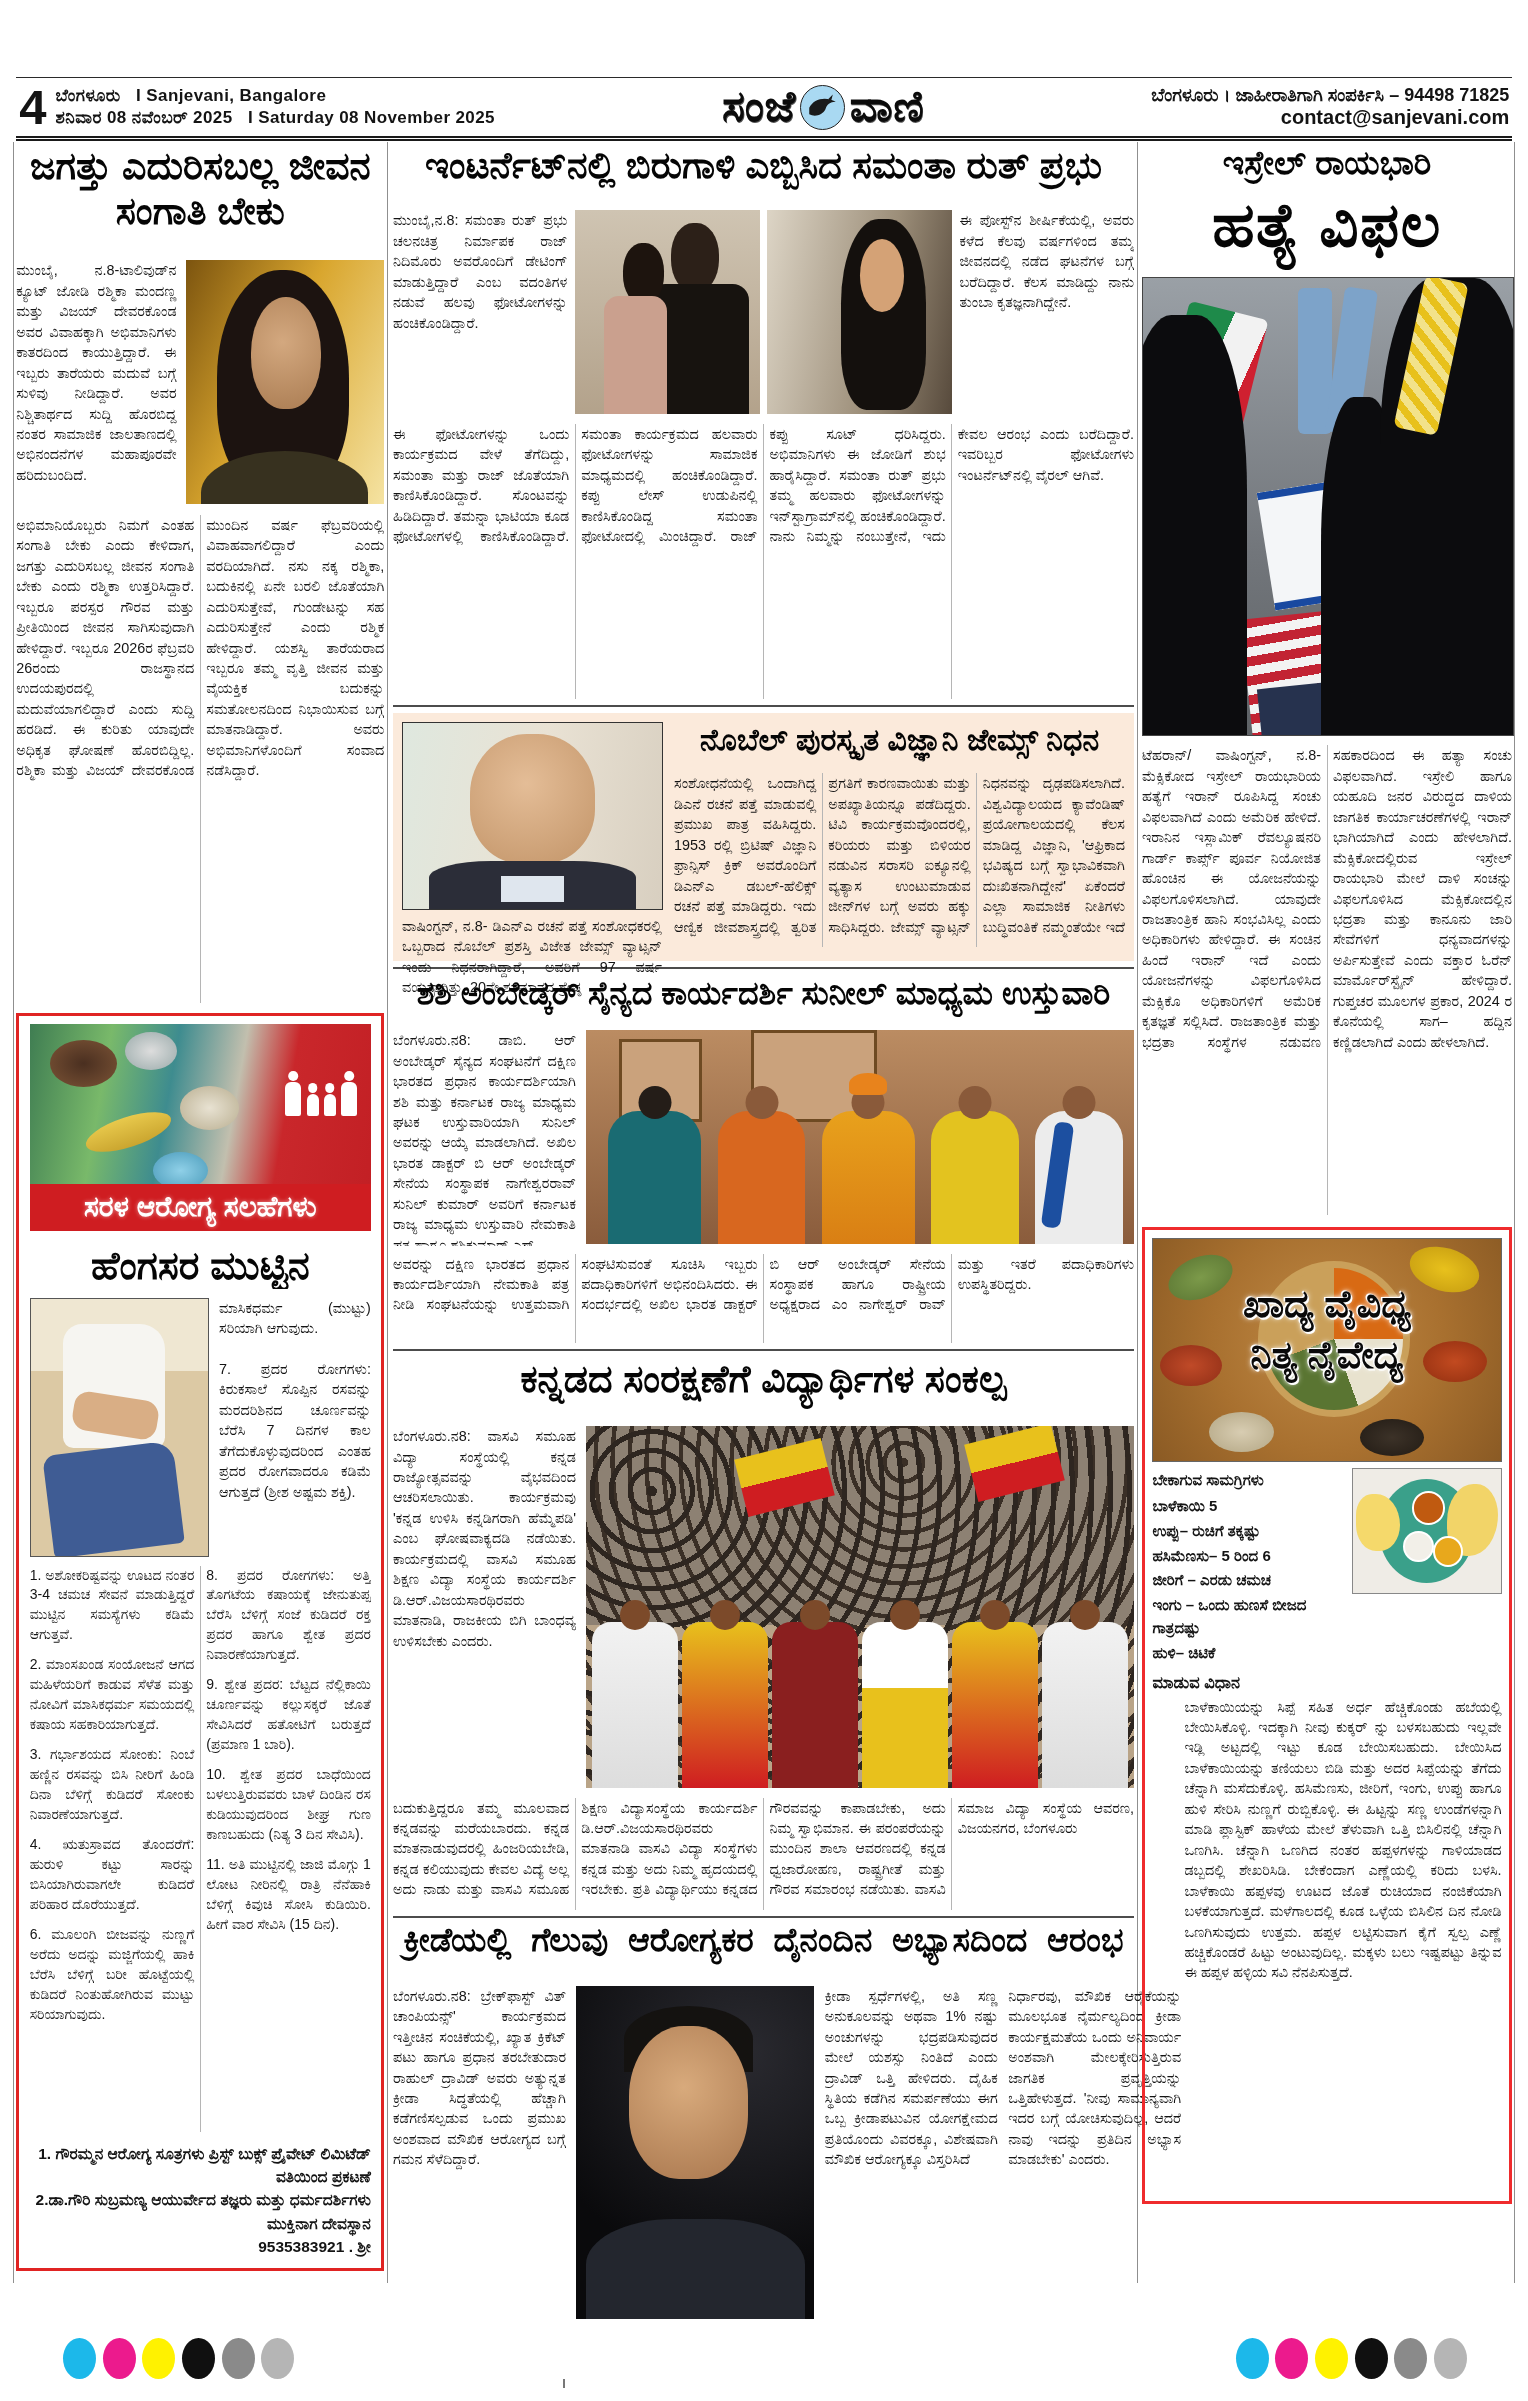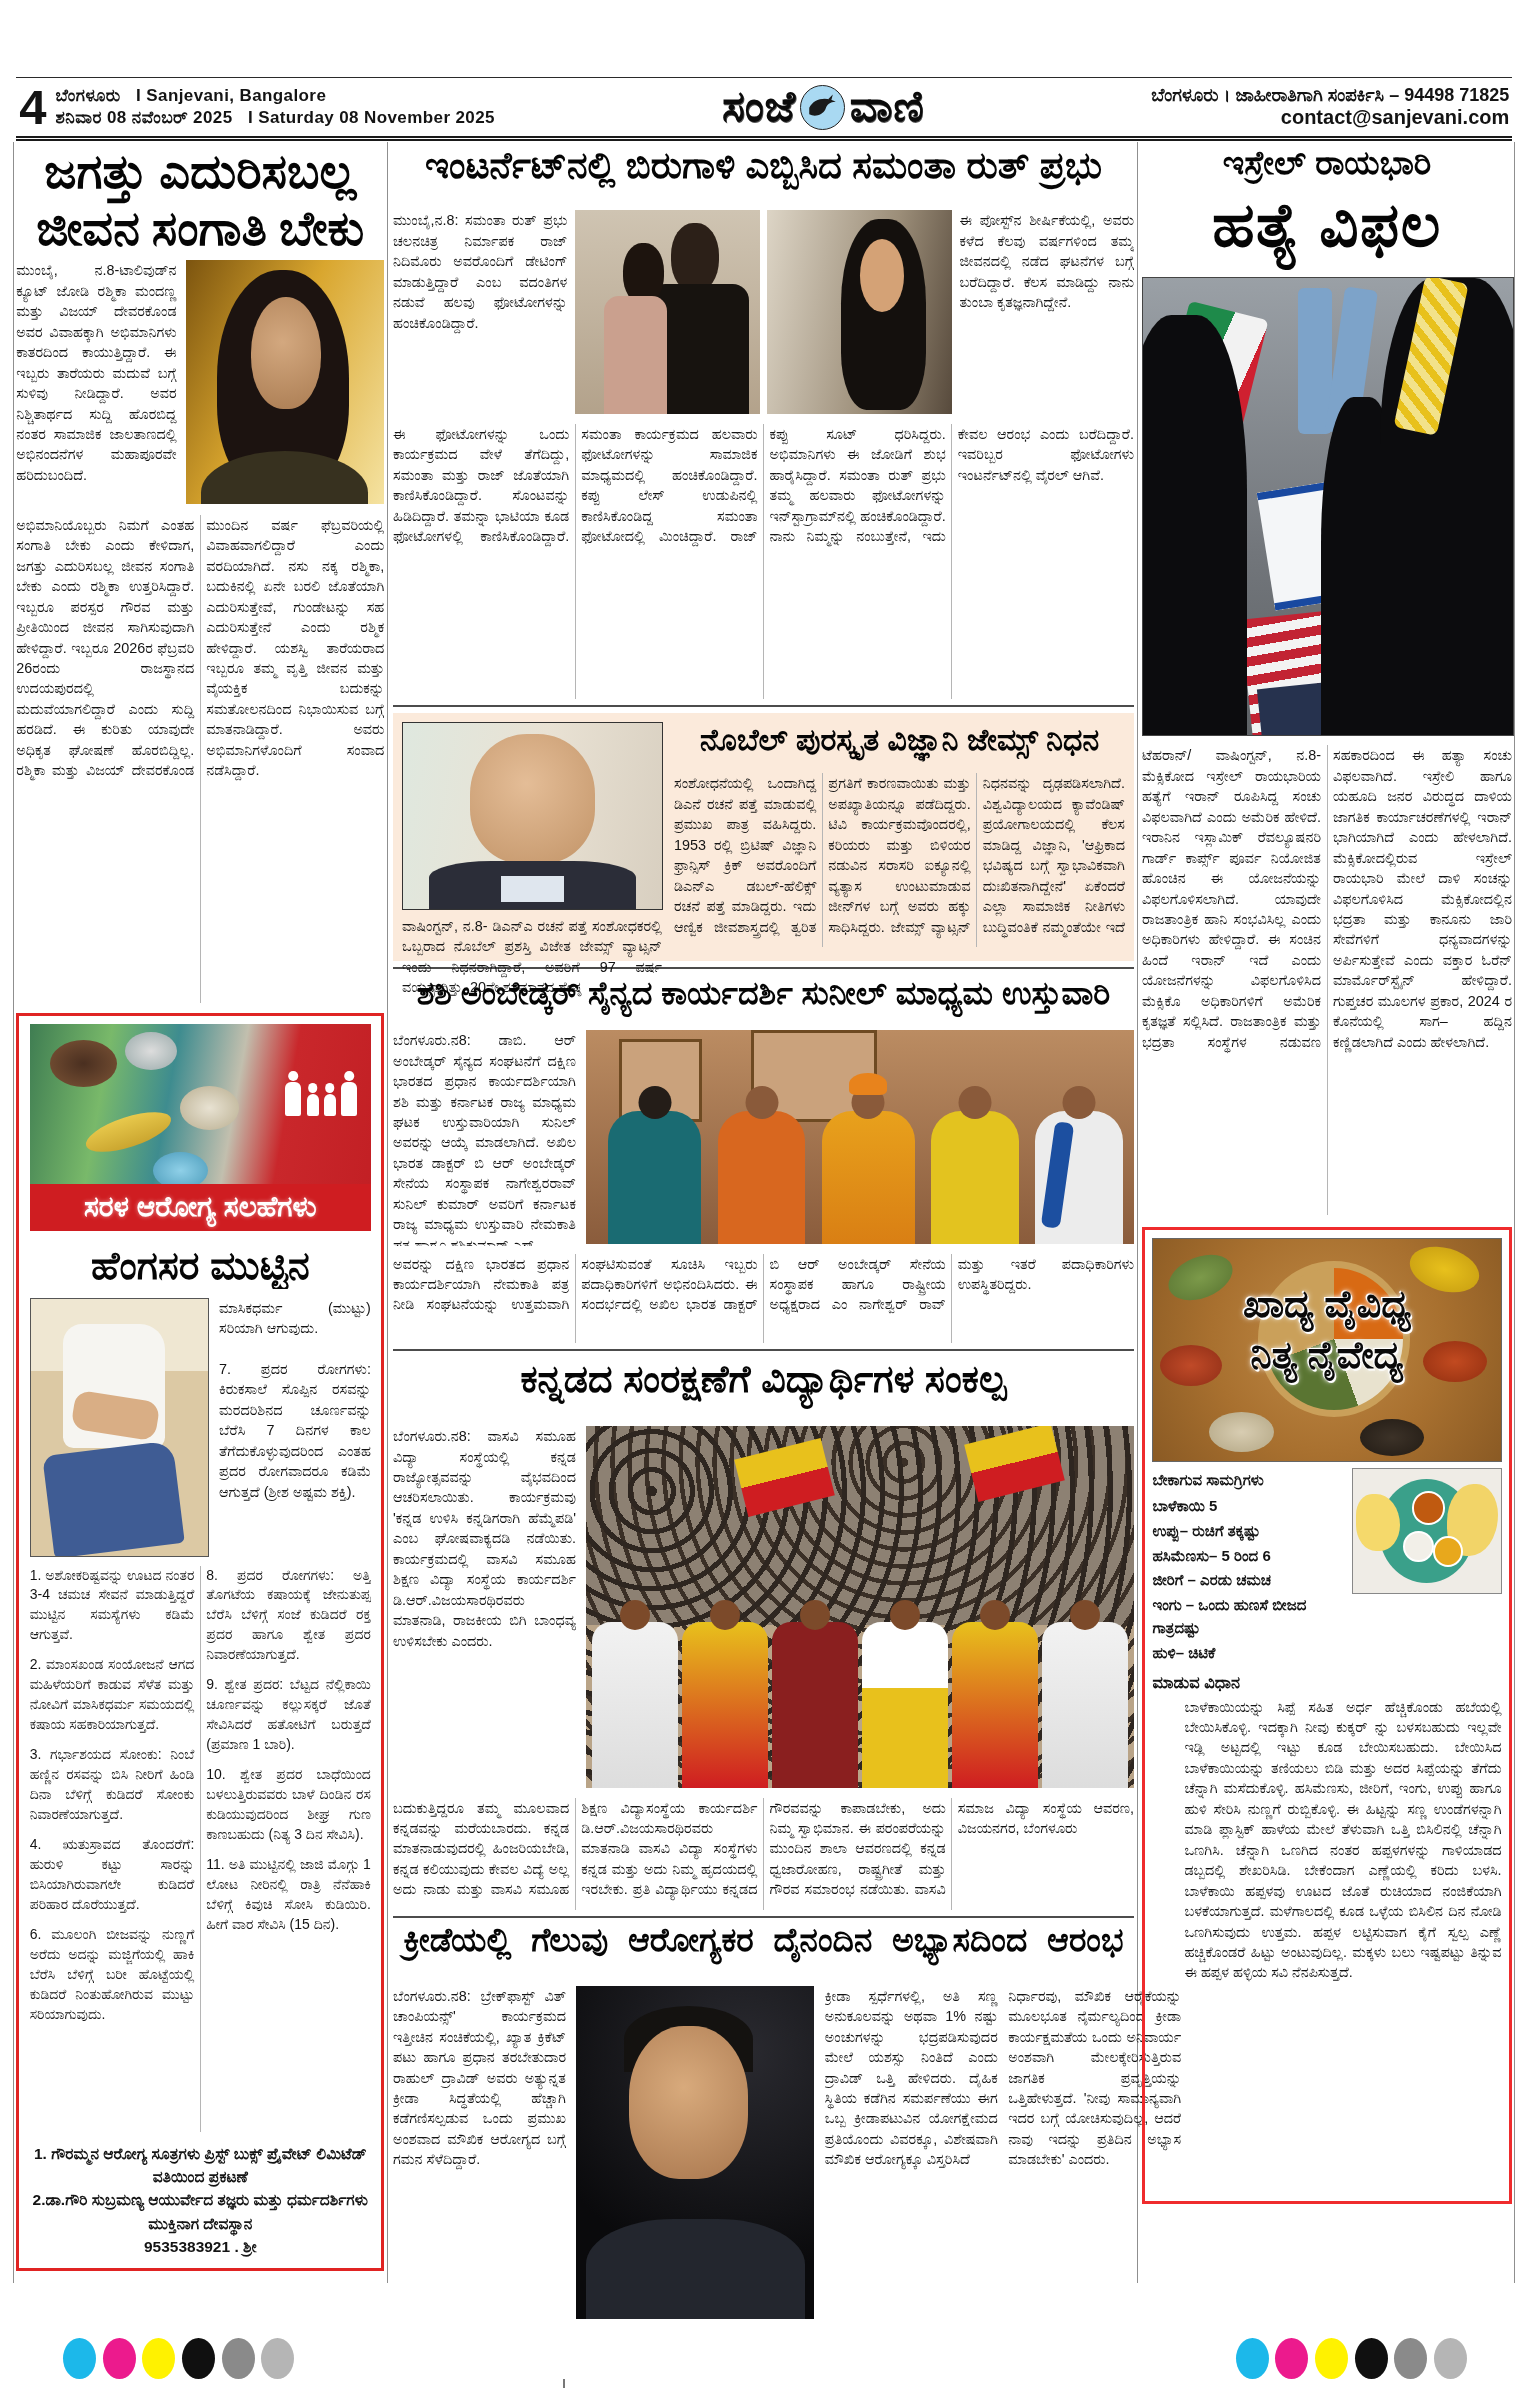--- a/index.html
+++ b/index.html
@@ -26,21 +26,21 @@
   
   .body-t{font-size:14.4px;line-height:1.42;text-align:justify;overflow:hidden;}
   .cols2{column-count:2;column-gap:12px;column-rule:0.7px solid #b5b5b5;}
   .cols3{column-count:3;column-gap:12px;column-rule:0.7px solid #b5b5b5;}
   .cols4{column-count:4;column-gap:12px;column-rule:0.7px solid #b5b5b5;}
   .hl{font-weight:900;color:#050505;text-align:center;overflow:hidden;line-height:1.18;}
   .hrule{height:2.2px;background:#4c4c4c;margin:6px 0;}
   .ph{position:relative;overflow:hidden;background:#ccc;flex:0 0 auto;}
   
   .col-left{position:absolute;left:16.3px;top:144px;width:368px;}
-  .partner-hl{font-size:48px;height:109px;font-family:Liberation Serif, serif;}
+  .partner-hl{font-size:38px;height:109px;}
   .partner-top{display:flex;gap:9px;margin-top:7.4px;height:244px;}
   .partner-lead{width:46%;}
   .ph-rash{width:54%;height:244px;background:linear-gradient(115deg,#7c540f 0%,#d9a62e 45%,#f5e3a2 100%);}
   .ph-rash .hair{position:absolute;left:16%;top:4%;width:66%;height:92%;background:#1c1310;border-radius:48% 48% 40% 40%;}
   .ph-rash .face{position:absolute;left:33%;top:15%;width:35%;height:46%;background:radial-gradient(circle at 45% 40%,#d3a87f,#aa7c52);border-radius:50% 50% 46% 46%;}
   .ph-rash .dress{position:absolute;left:8%;bottom:-12%;width:84%;height:34%;background:#37311f;border-radius:50% 50% 0 0;}
   .partner-body{height:488px;margin-top:10.4px;}
   .health-box{margin-top:10.4px;border:3px solid #e02423;padding:7.4px 10.4px;height:1258px;box-sizing:border-box;}
   .health-img{height:207px;position:relative;overflow:hidden;
     background:linear-gradient(100deg,#3f7d52 0%,#79b96a 22%,#3e8c8f 40%,#c2bfae 58%,#c9272b 72%,#c21f24 100%);}
@@ -59,21 +59,21 @@
     text-shadow:0 0 4.4px rgba(255,255,255,.55);}
   .health-hl{font-size:39px;margin-top:12px;height:46px;}
   .health-row{display:flex;gap:10.4px;margin-top:9px;height:259px;}
   .ph-woman{width:177px;height:257px;background:linear-gradient(#efe7d2 0 28%,#dcc9a4 28% 100%);border:0.7px solid #555;}
   .ph-woman .shirt{position:absolute;left:18%;top:10%;width:58%;height:48%;background:#f6f5f1;border-radius:19px 25px 10.4px 10.4px;}
   .ph-woman .arm{position:absolute;left:24%;top:38%;width:48%;height:15%;background:#d9ae85;border-radius:15px;transform:rotate(9deg);}
   .ph-woman .jeans{position:absolute;left:10%;top:58%;width:74%;height:40%;background:#3f5c94;border-radius:13.3px 22px 6px 6px;transform:rotate(-7deg);}
   .health-intro{flex:1;}
   .health-list{height:566px;margin-top:9px;font-size:14px;}
   .health-list .hitem{margin-bottom:10.4px;break-inside:avoid;}
-  .health-notes{margin-top:10.4px;text-align:center;font-weight:700;font-size:15.5px;line-height:1.5;}
+  .health-notes{margin-top:10.4px;text-align:right;font-weight:700;font-size:15.5px;line-height:1.5;}
   
   .col-center{position:absolute;left:393px;top:144px;width:741px;}
   .sam-hl{font-size:37px;height:62px;}
   .sam-row{display:flex;gap:7.4px;margin-top:4.4px;height:206px;}
   .sam-col{width:176px;}
   .ph-sam1{width:185px;height:204px;background:linear-gradient(#cfc4b2,#b3a28b);}
   .ph-sam1 .m-head{position:absolute;left:52%;top:6%;width:26%;height:34%;background:#2c2018;border-radius:46%;}
   .ph-sam1 .m-suit{position:absolute;left:40%;top:36%;width:54%;height:66%;background:#17130f;border-radius:16.3px 16.3px 0 0;}
   .ph-sam1 .w-head{position:absolute;left:26%;top:16%;width:22%;height:30%;background:#1d140e;border-radius:46%;}
   .ph-sam1 .w-dress{position:absolute;left:16%;top:42%;width:34%;height:60%;background:#caa08e;border-radius:15px 15px 0 0;}

